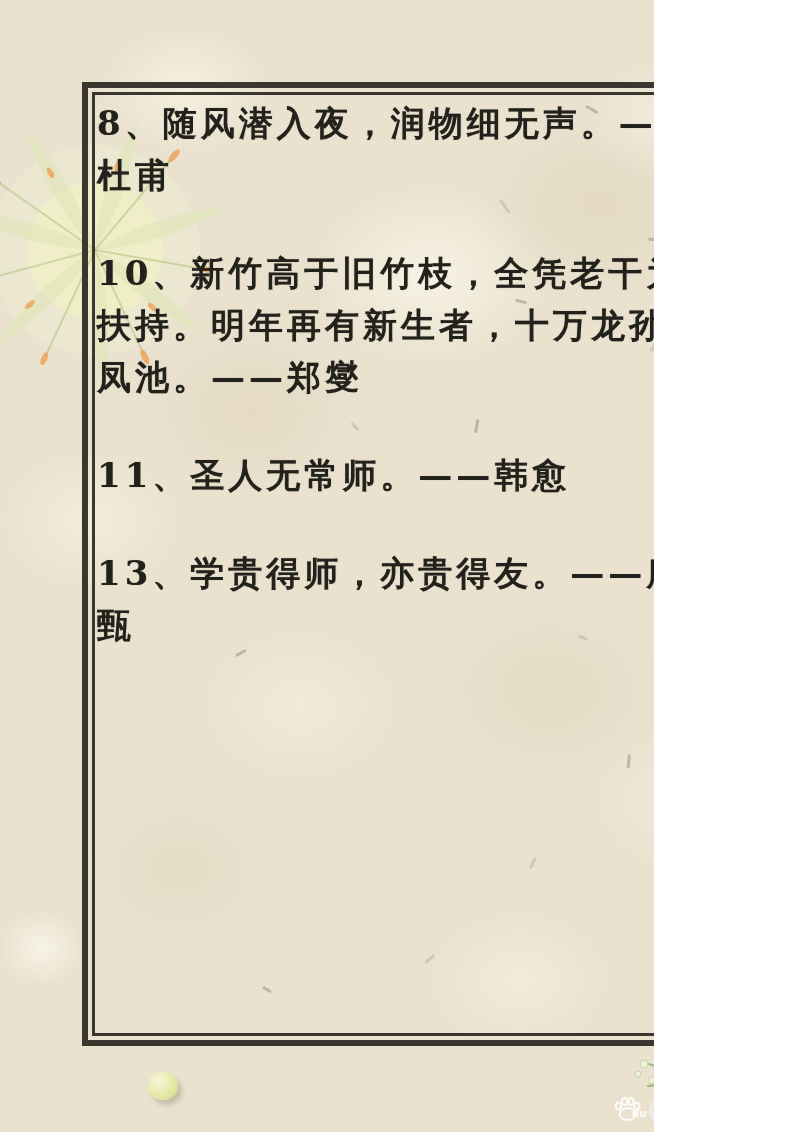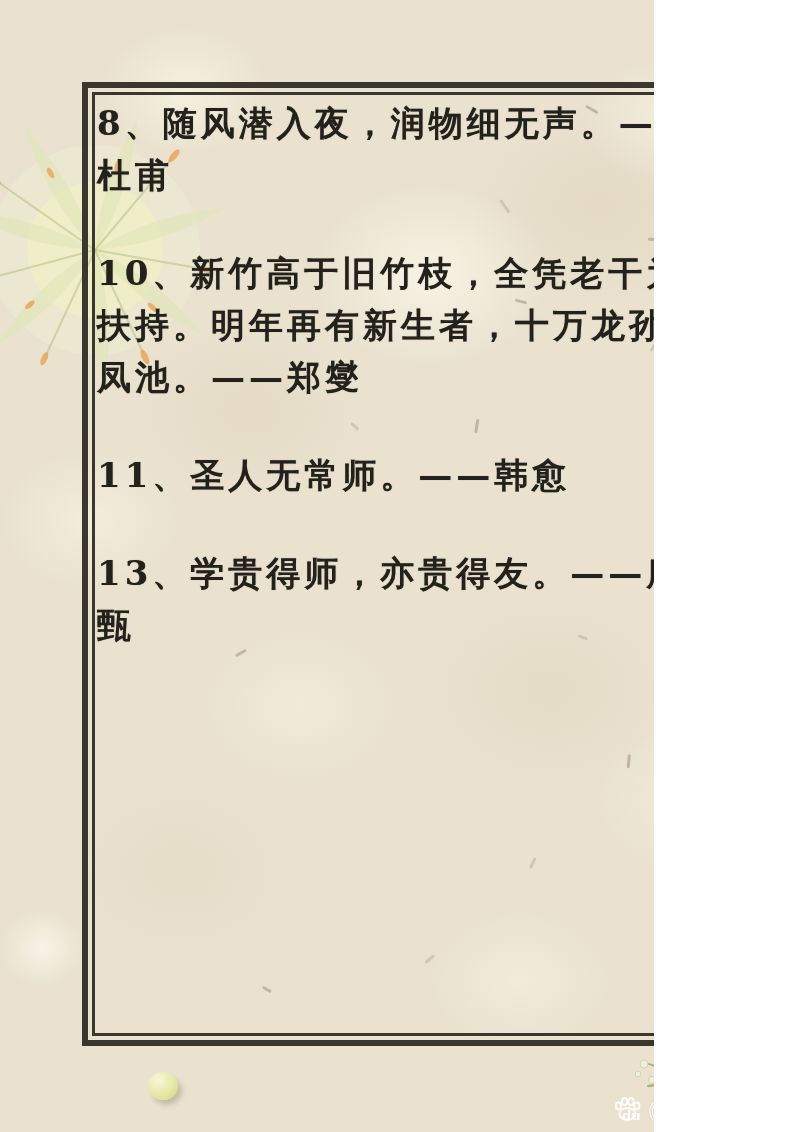--- a/index.html
+++ b/index.html
@@ -42,22 +42,22 @@
   #bud{
     position:absolute;left:148px;top:1072px;width:30px;height:28px;border-radius:50%;z-index:2;
     background:radial-gradient(circle at 35% 30%, #f7f7da, #e4e9a6 55%, #ccd584);
     box-shadow:4px 5px 5px rgba(110,98,76,.28);
   }
   #watermark{
     position:absolute;left:614px;top:1091px;z-index:6;display:flex;align-items:center;gap:7px;
   }
   #watermark .paw{position:relative;width:27px;height:27px;flex:0 0 auto;}
   #watermark .du{
-    position:absolute;left:8px;top:13px;font-family:"DejaVu Sans","Liberation Sans",sans-serif;
-    font-size:13px;font-weight:700;color:rgba(255,255,255,.92);line-height:1;
+    position:absolute;left:18px;top:13px;font-family:"DejaVu Sans","Liberation Sans",sans-serif;
+    font-size:10px;font-weight:700;color:rgba(255,255,255,.92);line-height:1;
   }
   #watermark .handle{
     font-family:"DejaVu Sans","Liberation Sans",sans-serif;
     font-size:27px;font-weight:700;letter-spacing:1px;
     color:rgba(255,255,255,.34);
     -webkit-text-stroke:1.2px rgba(255,255,255,.8);
     text-shadow:0 0 2px rgba(160,150,130,.45);
     white-space:nowrap;
   }
 </style>

